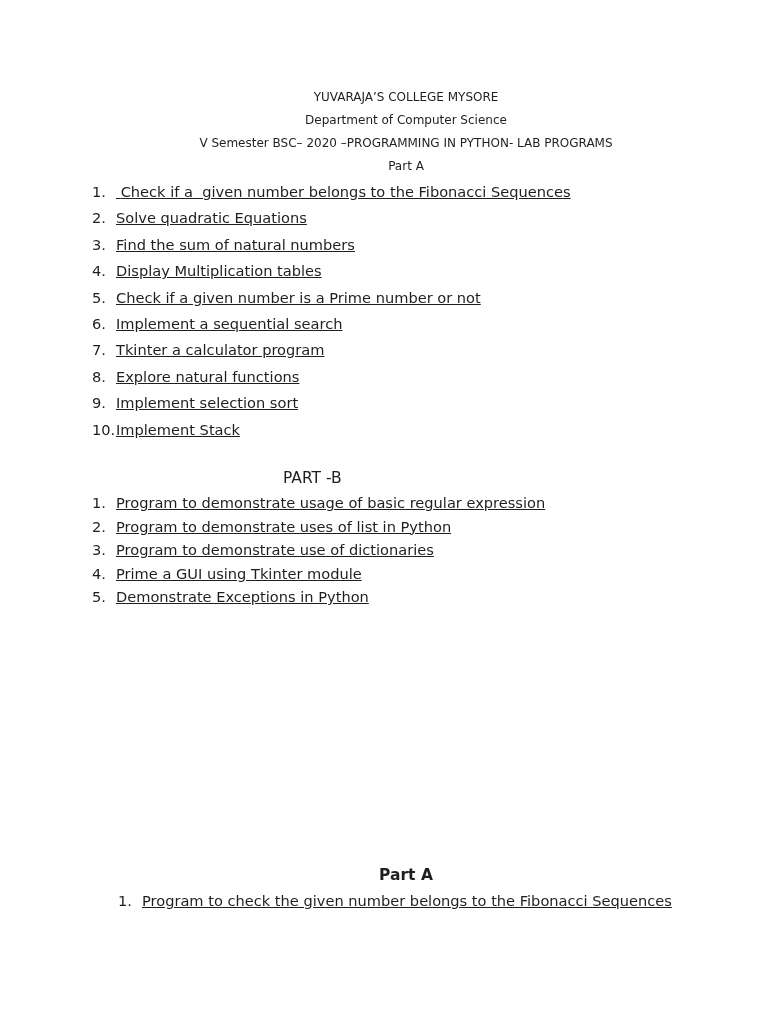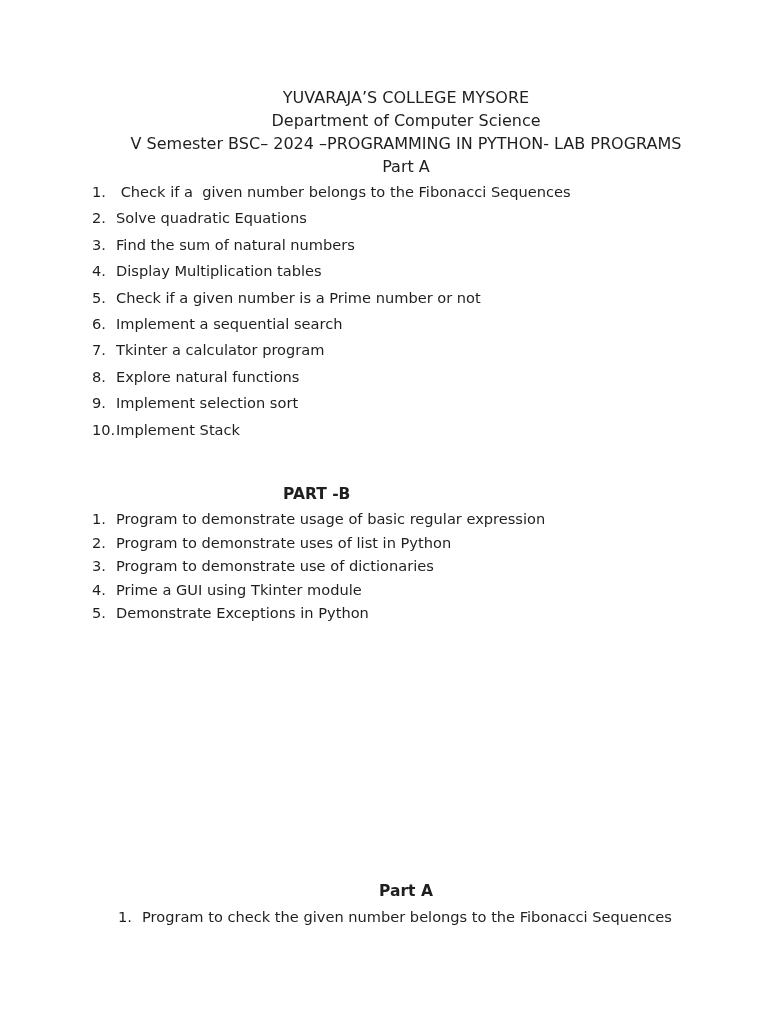--- a/index.html
+++ b/index.html
@@ -15,45 +15,46 @@
     color: #1f1f1f;
     overflow: hidden;
   }
   .content {
     position: absolute;
     top: 86px;
     left: 92px;
     width: 628px;
   }
   .hline {
-    font-size: 16px;
+    font-size: 12px;
     line-height: 23px;
     text-align: center;
     white-space: pre-wrap;
   }
   .list { margin-top: 1px; }
   .row {
     display: flex;
     align-items: flex-start;
     line-height: 26.4px;
     font-size: 14.6px;
   }
   .row .num {
     flex: 0 0 24px;
     white-space: pre;
   }
   .row .txt {
     flex: 1;
     white-space: pre-wrap;
+    text-decoration: underline;
   }
   .partb-heading {
-    margin-top: 40px;
+    margin-top: 24px;
     padding-left: 191px;
     font-size: 15.5px;
-    font-weight: bold;
+    font-weight: normal;
     line-height: 23px;
   }
   .partb-list .row { line-height: 23.5px; }
   .spacer { height: 255px; }
   .bottom-heading {
     font-size: 15.5px;
     font-weight: bold;
     line-height: 23px;
     text-align: center;
   }
@@ -61,21 +62,21 @@
   .bottom-list .row { line-height: 26px; }
 </style>
 </head>
 <body>
 
 <div class="page">
   <div class="content">
 
     <div class="hline">YUVARAJA’S COLLEGE MYSORE</div>
     <div class="hline">Department of Computer Science</div>
-    <div class="hline">V Semester BSC– 2024 –PROGRAMMING IN PYTHON- LAB PROGRAMS</div>
+    <div class="hline">V Semester BSC– 2020 –PROGRAMMING IN PYTHON- LAB PROGRAMS</div>
     <div class="hline">Part A</div>
 
     <div class="list">
       <div class="row">
         <span class="num">1.</span>
         <span class="txt"> Check if a  given number belongs to the Fibonacci Sequences</span>
       </div>
       <div class="row">
         <span class="num">2.</span>
         <span class="txt">Solve quadratic Equations</span>

